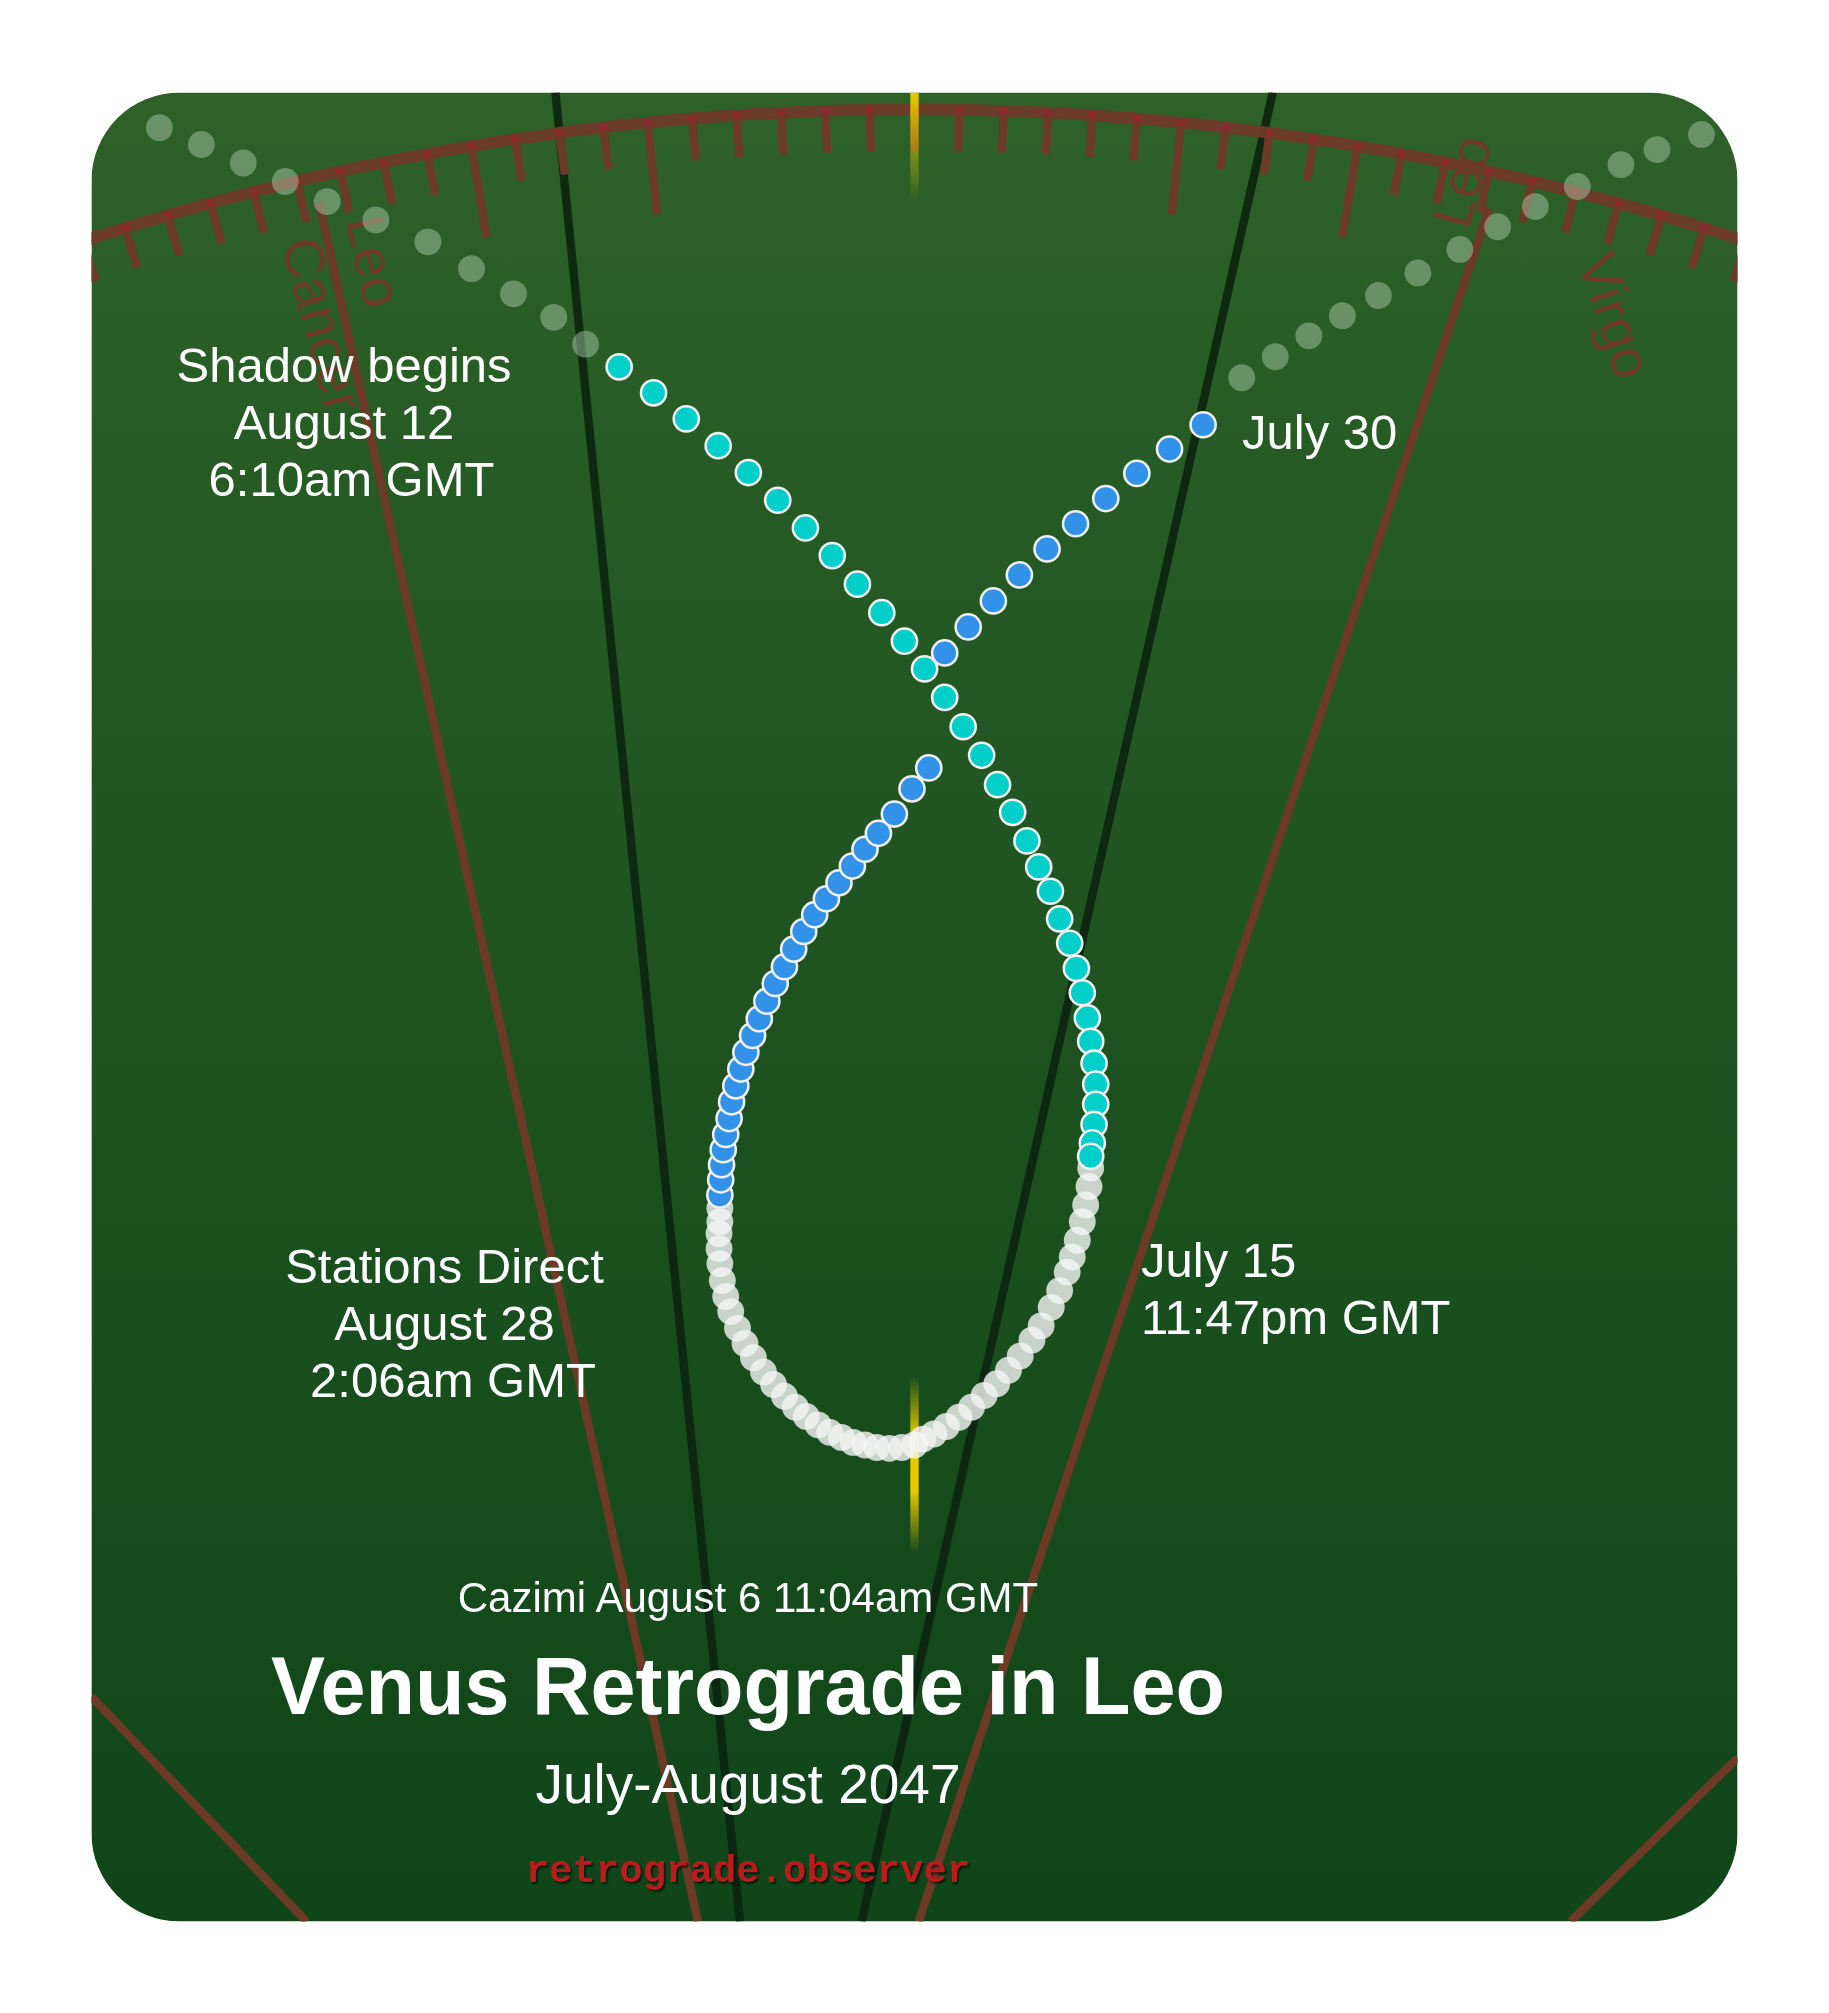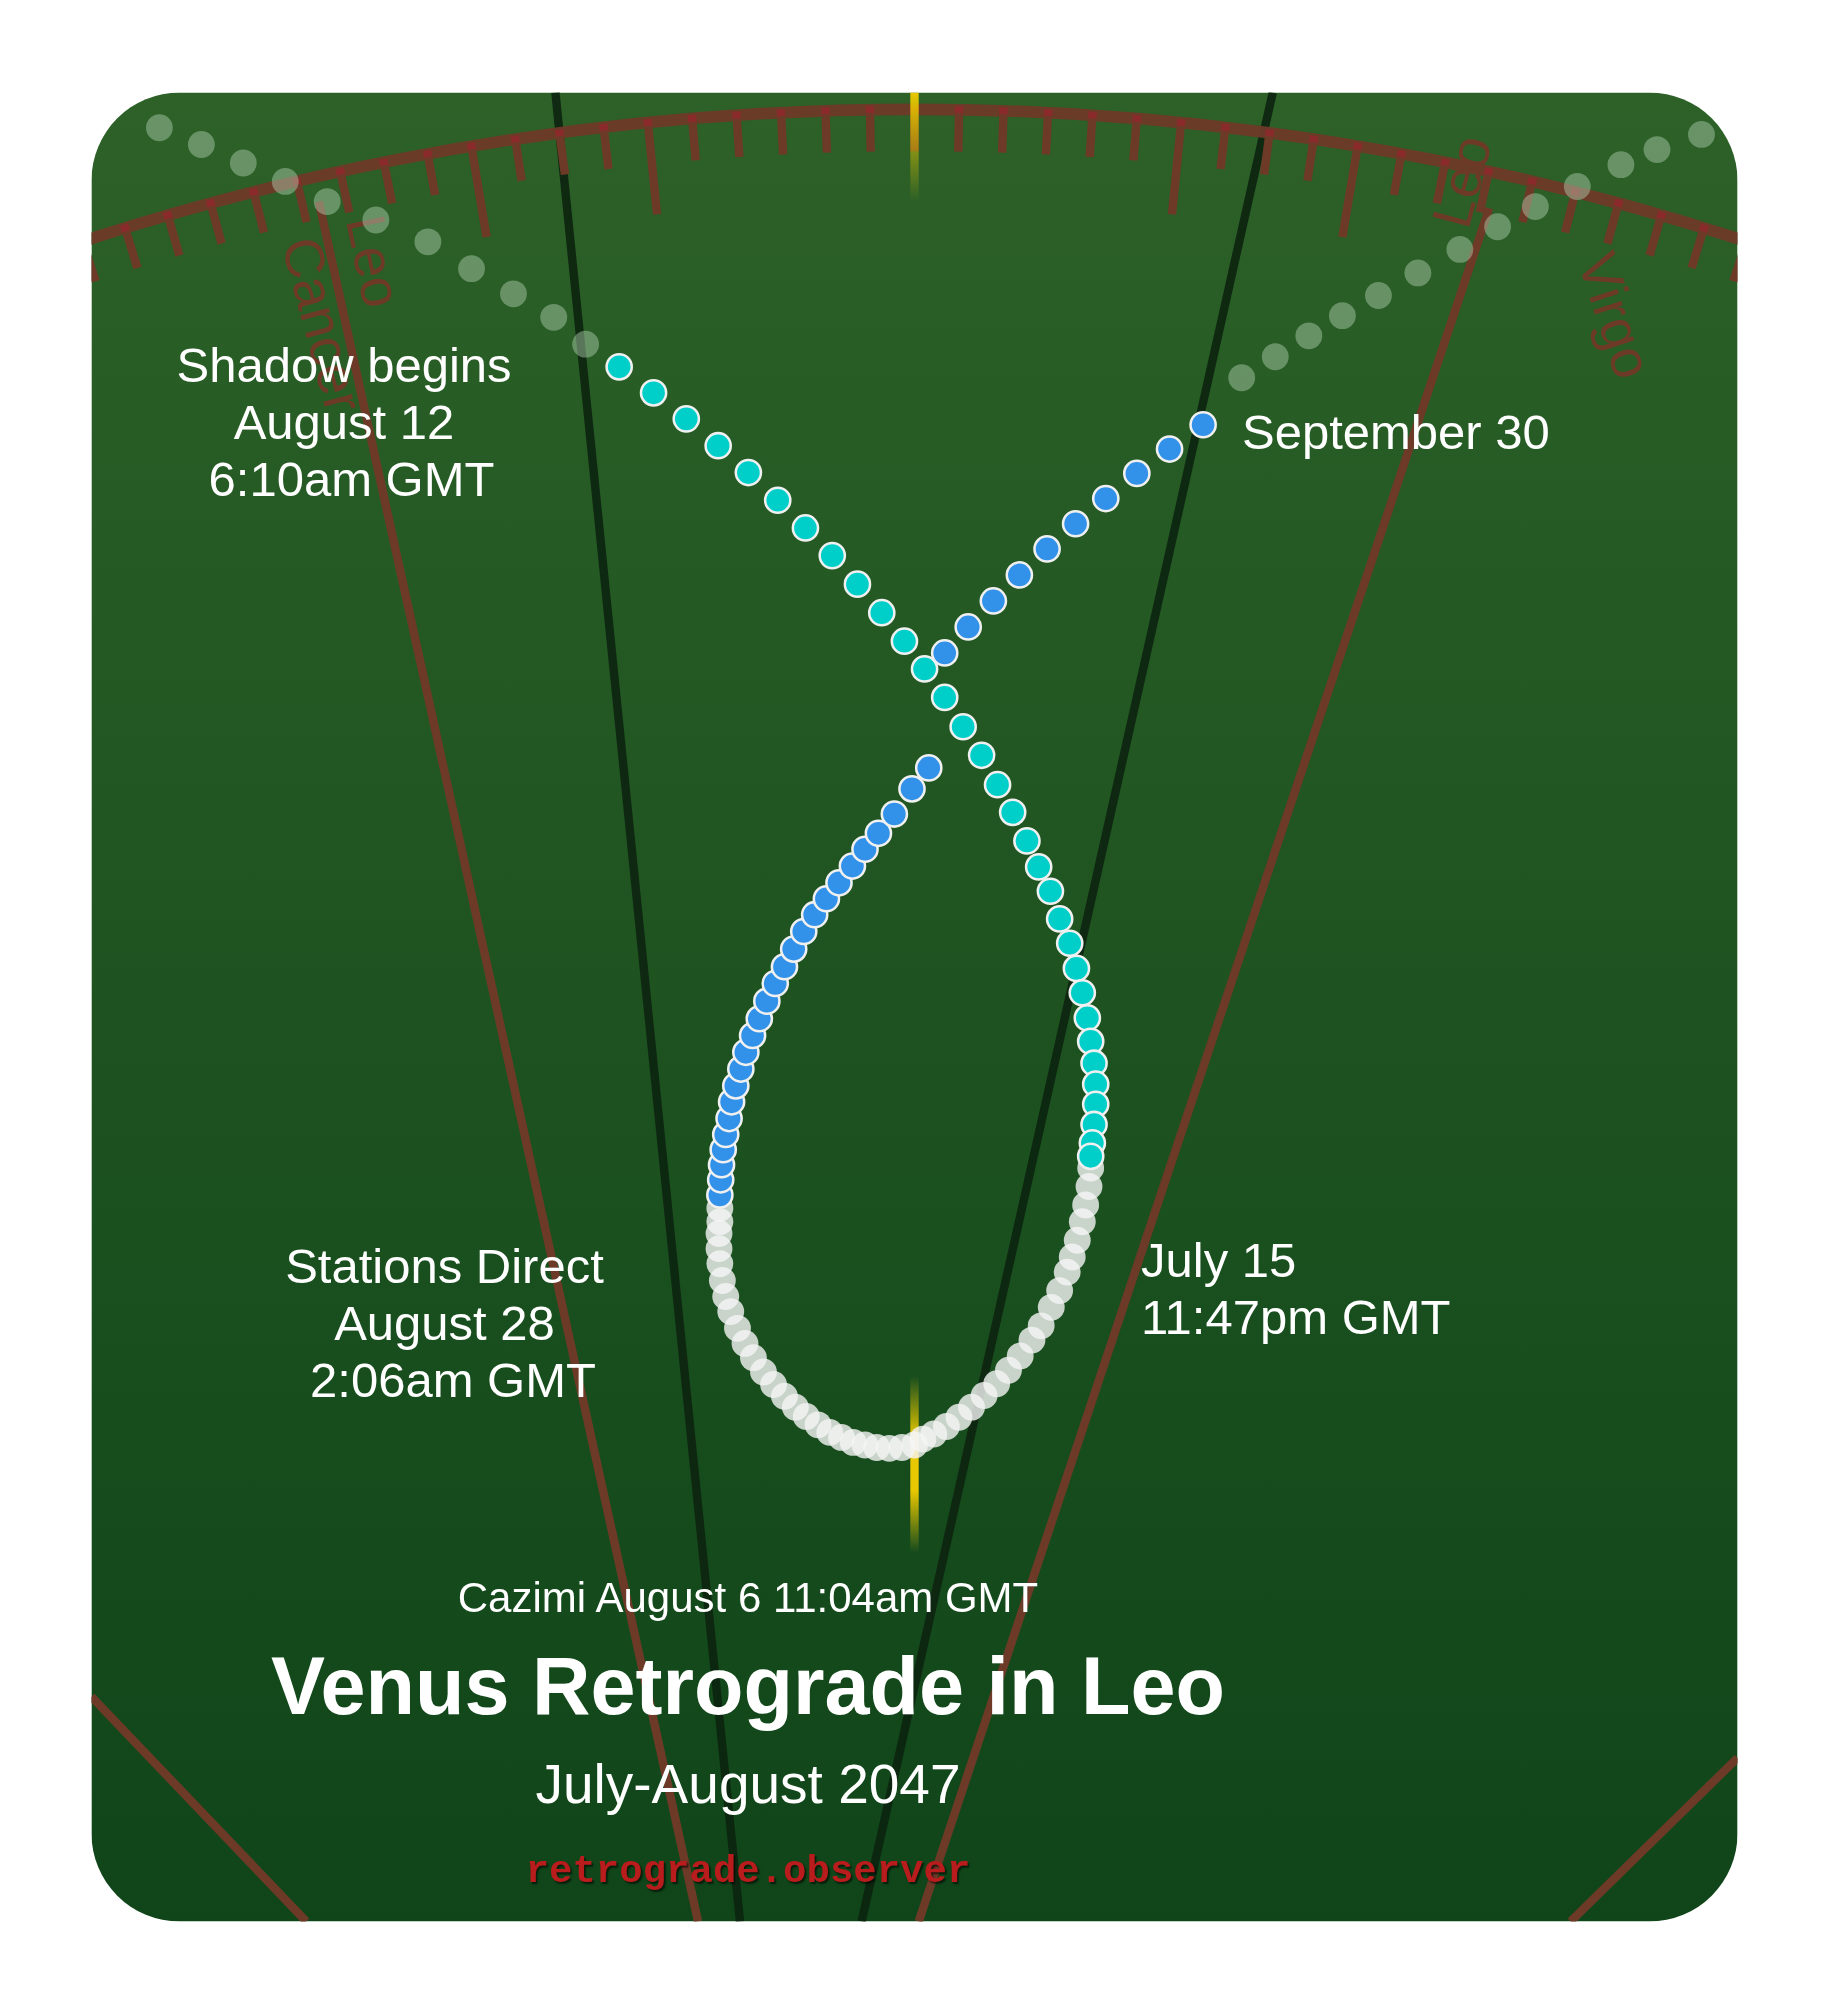--- a/index.html
+++ b/index.html
@@ -328,21 +328,21 @@
   </g>
 </svg>
 
 <div class="label right-align" style="left:126px; width:436px; top:337px;">
   <div>Shadow begins</div>
   <div>August 12</div>
   <div style="margin-right:-15px;">6:10am GMT</div>
 </div>
 
 <div class="label left-align" style="left:1242px; top:404px;">
-  <div>September 30</div>
+  <div>July 30</div>
 </div>
 
 <div class="label right-align" style="left:218px; width:453px; top:1238px;">
   <div>Stations Direct</div>
   <div>August 28</div>
   <div style="margin-right:-17px;">2:06am GMT</div>
 </div>
 
 <div class="label left-align" style="left:1141px; top:1232px;">
   <div>July 15</div>

